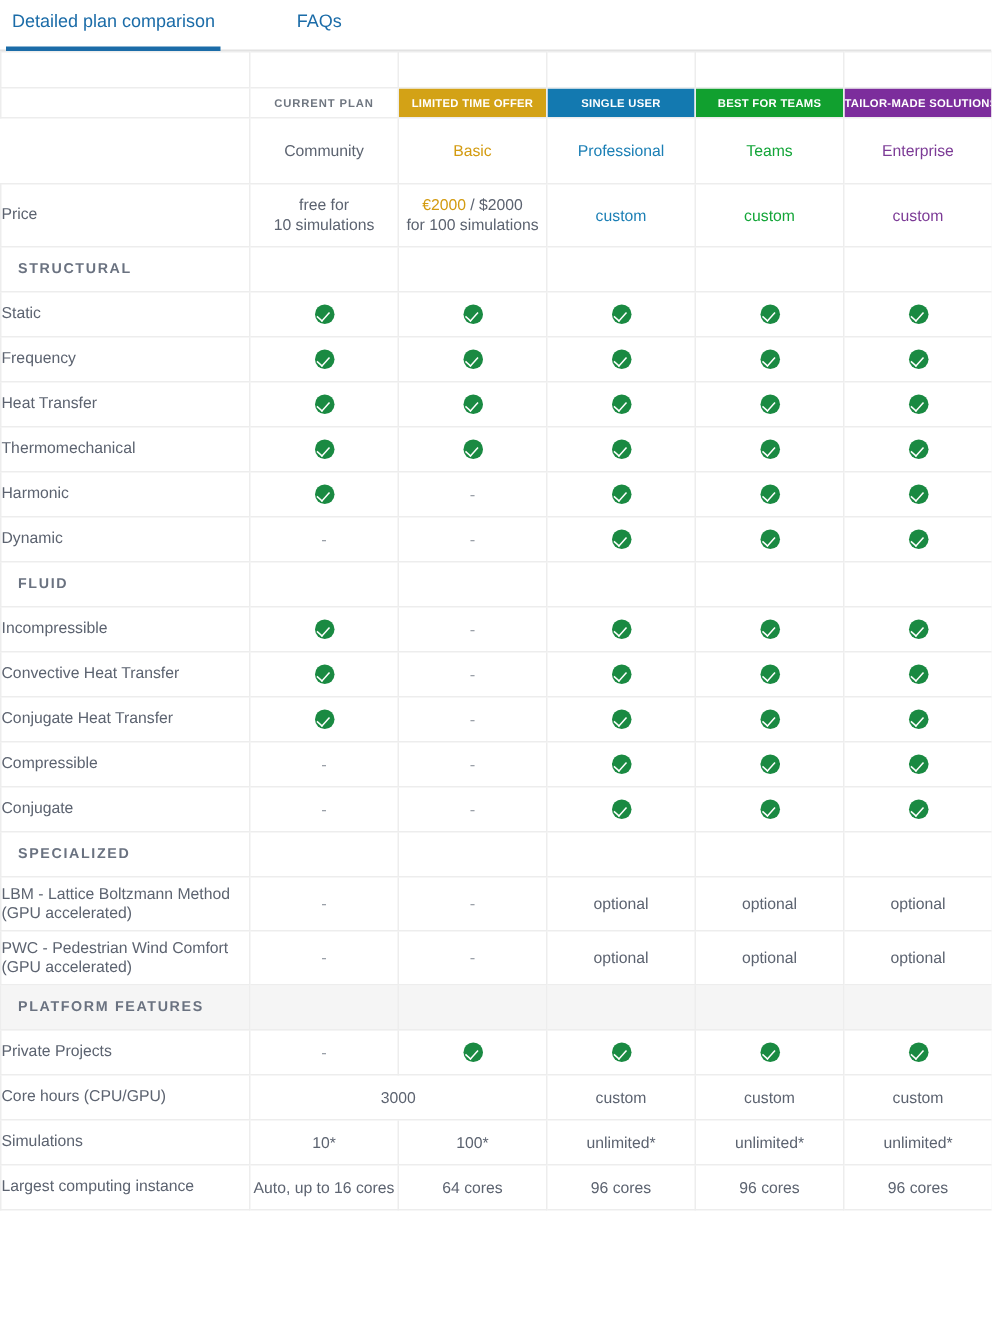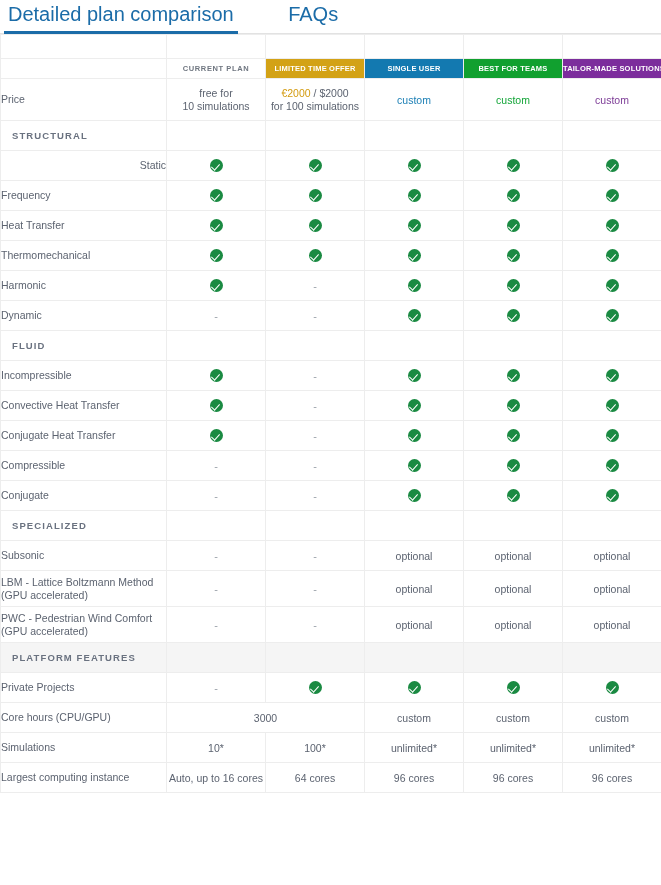--- a/index.html
+++ b/index.html
@@ -13,21 +13,21 @@
 
   
   .tabs {
     position: relative;
     height: 34px;
     border-bottom: 1px solid #e2e2e2;
     padding-left: 4px;
   }
   .tab {
     display: inline-block;
-    font-size: 20px;
+    font-size: 12px;
     color: #1b6ca8;
     padding: 4px 8px 9px 4px;
     line-height: 20px;
     cursor: pointer;
     position: relative;
   }
   .tab.active { color: #1b6ca8; }
   .tab.active::after {
     content: "";
     position: absolute;
@@ -183,20 +183,28 @@
           <td>
             <span class="badge" style="background: rgb(19, 121, 176);">SINGLE USER</span>
           </td>
           <td>
             <span class="badge" style="background: rgb(17, 160, 47);">BEST FOR TEAMS</span>
           </td>
           <td>
             <span class="badge" style="background: rgb(124, 45, 156);">TAILOR-MADE SOLUTIONS</span>
           </td>
         </tr>
+        <tr class="name-row">
+          <td class="blank"></td>
+          <td style="color: rgb(92, 99, 112);"><span>Community</span></td>
+          <td style="color: rgb(211, 155, 16);"><span>Basic</span></td>
+          <td style="color: rgb(27, 127, 181);"><span>Professional</span></td>
+          <td style="color: rgb(19, 165, 56);"><span>Teams</span></td>
+          <td style="color: rgb(124, 59, 150);"><span>Enterprise</span></td>
+        </tr>
         <tr class="data-row price-row">
           <td class="feat">Price</td>
           <td class="val">
             <span class="price-line">free for</span>
             <span class="price-line">10 simulations</span>
           </td>
           <td class="val">
             <span class="price-line"><span class="eur">€2000</span><span> / $2000</span></span>
             <span class="price-line">for 100 simulations</span>
           </td>
@@ -206,21 +214,21 @@
         </tr>
         <tr class="section">
           <td>STRUCTURAL</td>
           <td></td>
           <td></td>
           <td></td>
           <td></td>
           <td></td>
         </tr>
         <tr class="data-row">
-          <td class="feat" style="white-space: pre-line; text-align: right;">Static</td>
+          <td class="feat" style="white-space: pre-line;">Static</td>
           <td class="val"><span class="chk"></span></td>
           <td class="val"><span class="chk"></span></td>
           <td class="val"><span class="chk"></span></td>
           <td class="val"><span class="chk"></span></td>
           <td class="val"><span class="chk"></span></td>
         </tr>
         <tr class="data-row">
           <td class="feat" style="white-space: pre-line;">Frequency</td>
           <td class="val"><span class="chk"></span></td>
           <td class="val"><span class="chk"></span></td>
@@ -308,28 +316,20 @@
           <td class="val"><span class="chk"></span></td>
           <td class="val"><span class="chk"></span></td>
         </tr>
         <tr class="section">
           <td>SPECIALIZED</td>
           <td></td>
           <td></td>
           <td></td>
           <td></td>
           <td></td>
-        </tr>
-        <tr class="data-row">
-          <td class="feat" style="white-space: pre-line;">Subsonic</td>
-          <td class="val"><span class="dash">-</span></td>
-          <td class="val"><span class="dash">-</span></td>
-          <td class="val"><span>optional</span></td>
-          <td class="val"><span>optional</span></td>
-          <td class="val"><span>optional</span></td>
         </tr>
         <tr class="data-row tall">
           <td class="feat" style="white-space: pre-line;">LBM - Lattice Boltzmann Method
 (GPU accelerated)</td>
           <td class="val"><span class="dash">-</span></td>
           <td class="val"><span class="dash">-</span></td>
           <td class="val"><span>optional</span></td>
           <td class="val"><span>optional</span></td>
           <td class="val"><span>optional</span></td>
         </tr>

